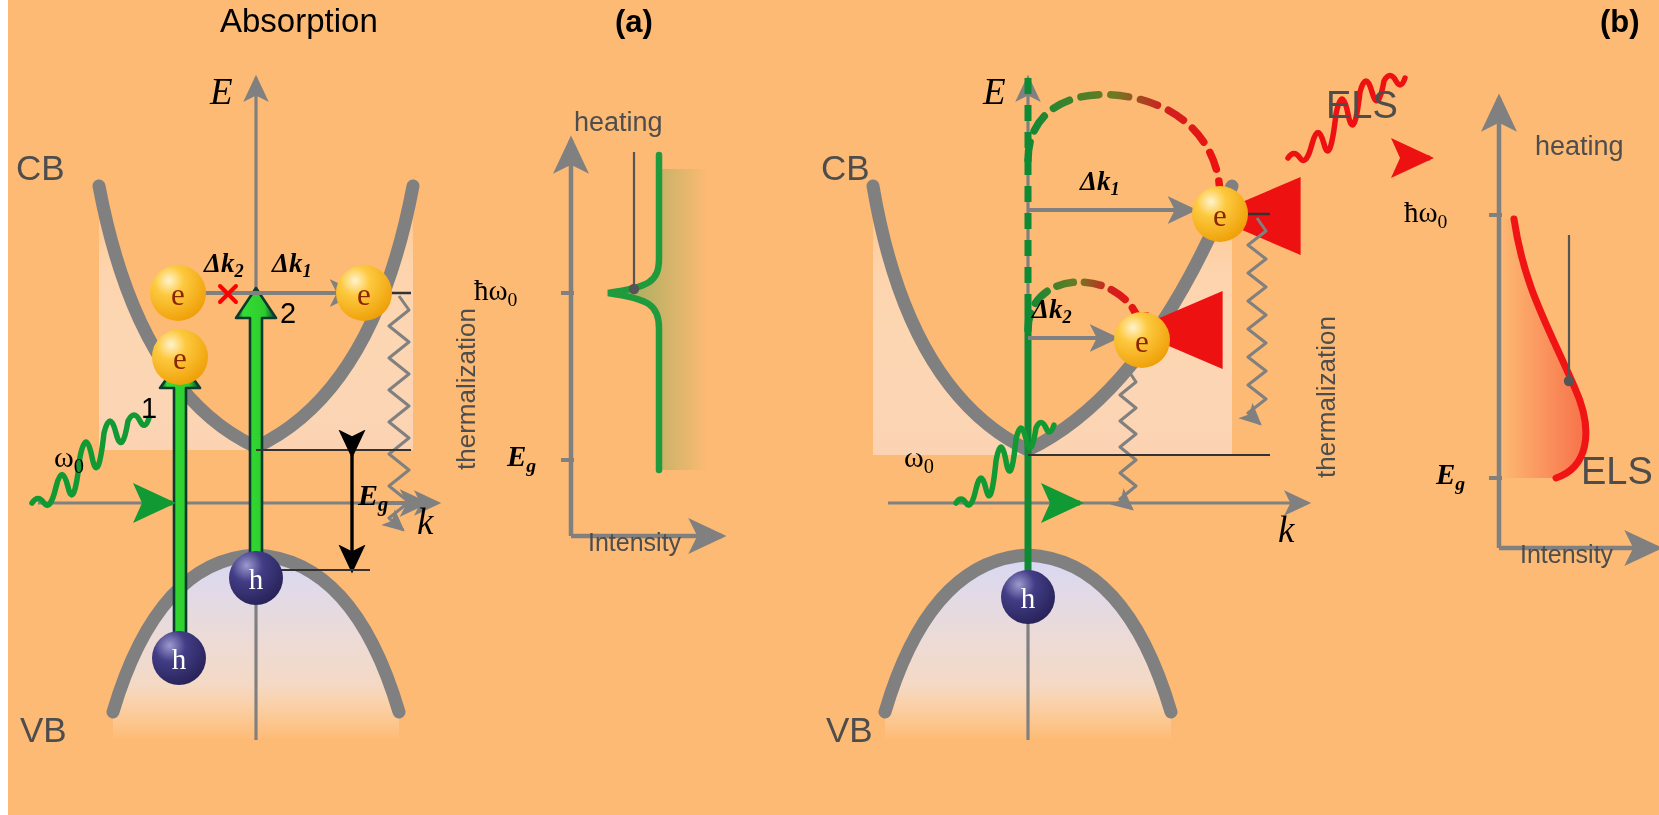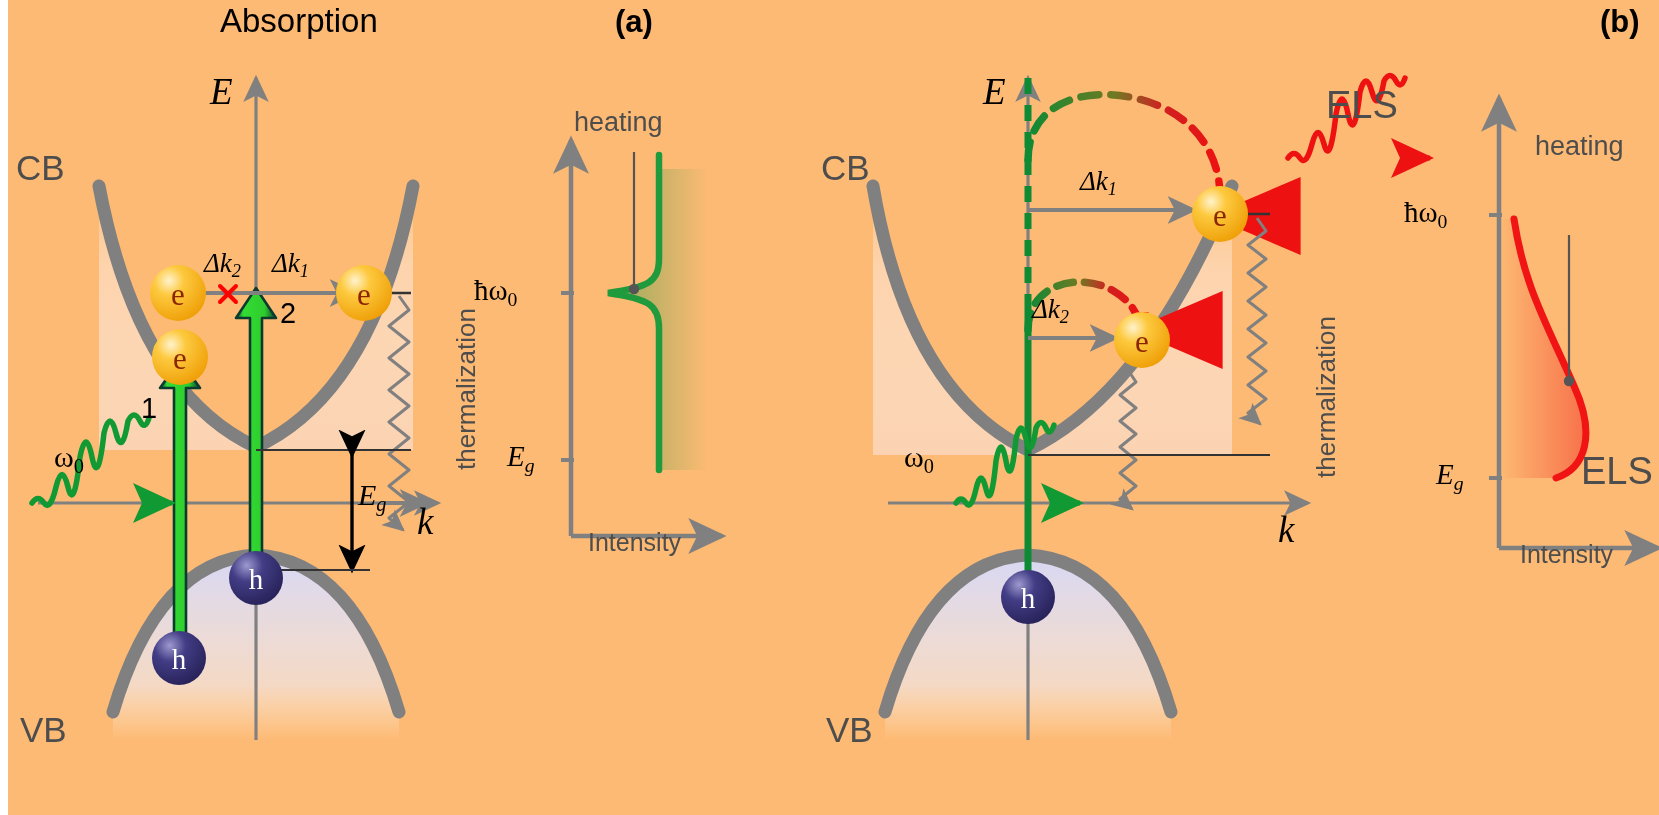--- a/index.html
+++ b/index.html
@@ -18,20 +18,21 @@
   }
   .lbl {
     position: absolute;
     color: #4d4d4d;
     white-space: nowrap;
     font-family: "Liberation Sans", sans-serif;
   }
   .serif-it {
     font-family: "Liberation Serif", serif;
     font-style: italic;
+    font-weight: bold;
   }
   .panel-title {
     font-size: 33px;
     color: #000000;
     font-family: "Liberation Sans", sans-serif;
   }
   .panel-tag {
     font-size: 31px;
     font-weight: bold;
     color: #000000;

